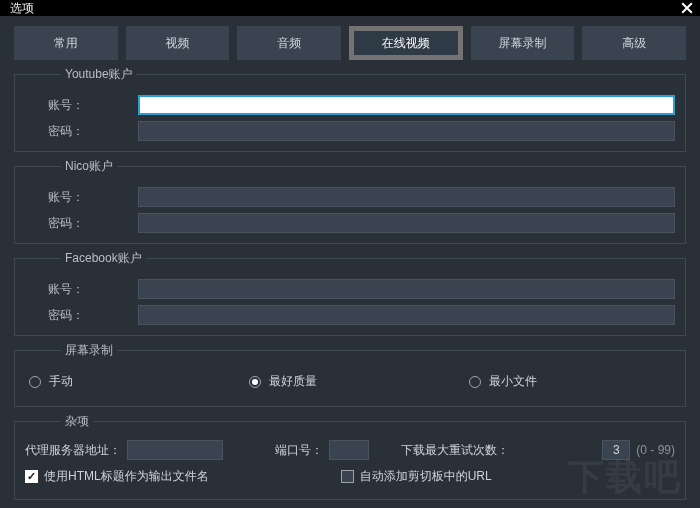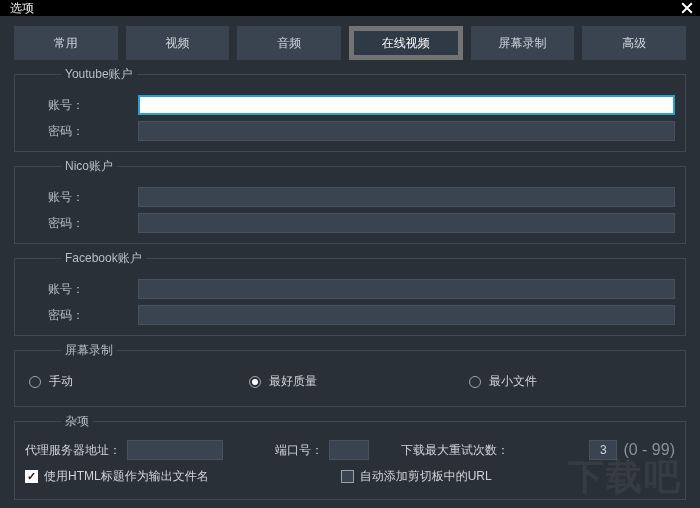--- a/index.html
+++ b/index.html
@@ -23,21 +23,21 @@
   .radio-opt:nth-child(2){ flex:0 0 220px; }
   .radio { width: 12px; height: 12px; border: 1px solid #9aa3ad; border-radius: 50%; display: inline-flex; align-items: center; justify-content: center; }
   .radio.sel::after { content: ""; width: 6px; height: 6px; background: #fff; border-radius: 50%; }
   .misc-row { display: flex; align-items: center; gap: 6px; padding: 4px 0; font-size: 12px; color: #cfd4da; }
   .small-in { width: 96px; height: 20px; background: #394450; border: 1px solid #49535f; }
   .tiny-in { width: 40px; height: 20px; background: #394450; border: 1px solid #49535f; color:#cfd4da; font-size:12px; text-align:center;}
   .chk { width: 13px; height: 13px; border: 1px solid #9aa3ad; background: #394450; display: inline-flex; align-items: center; justify-content: center; cursor:pointer;}
   .chk.on { background: #fff; border-color:#fff;}
   .chk.on::after { content: "✓"; color: #1a1f26; font-size: 11px; line-height: 1; font-weight: bold;}
   .watermark { position: absolute; right: 18px; bottom: 6px; color: rgba(255,255,255,0.06); font-size: 36px; font-weight: bold; letter-spacing: 2px; pointer-events: none;}
-  .hint { color:#8a929c; font-size:16px;}
+  .hint { color:#8a929c; font-size:12px;}
 </style>
 </head>
 <body>
 
 <div class="titlebar">
   <span>选项</span>
   <div class="close-btn">
     <svg viewBox="0 0 10 10">
         <path d="M1 1 L9 9 M9 1 L1 9" stroke="#fff" stroke-width="1.6"></path>
       </svg>

